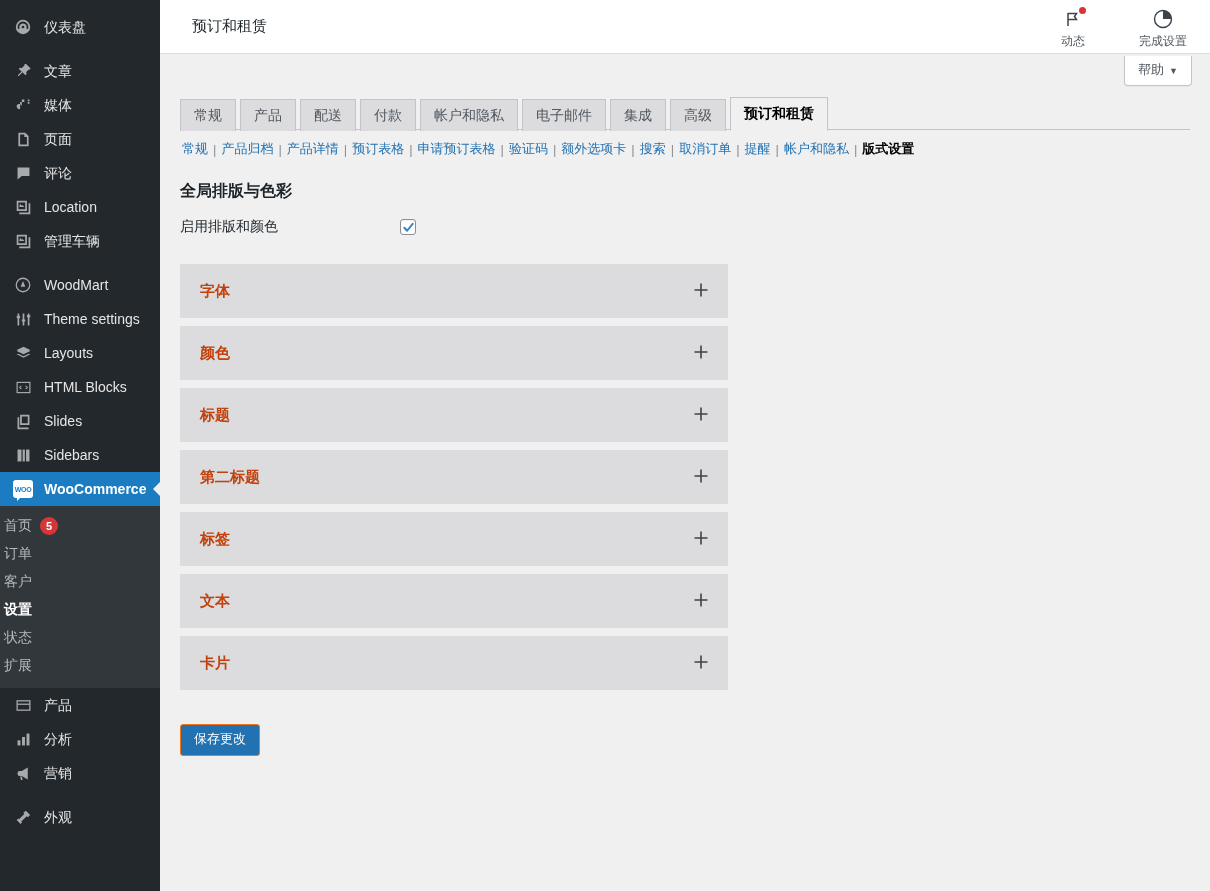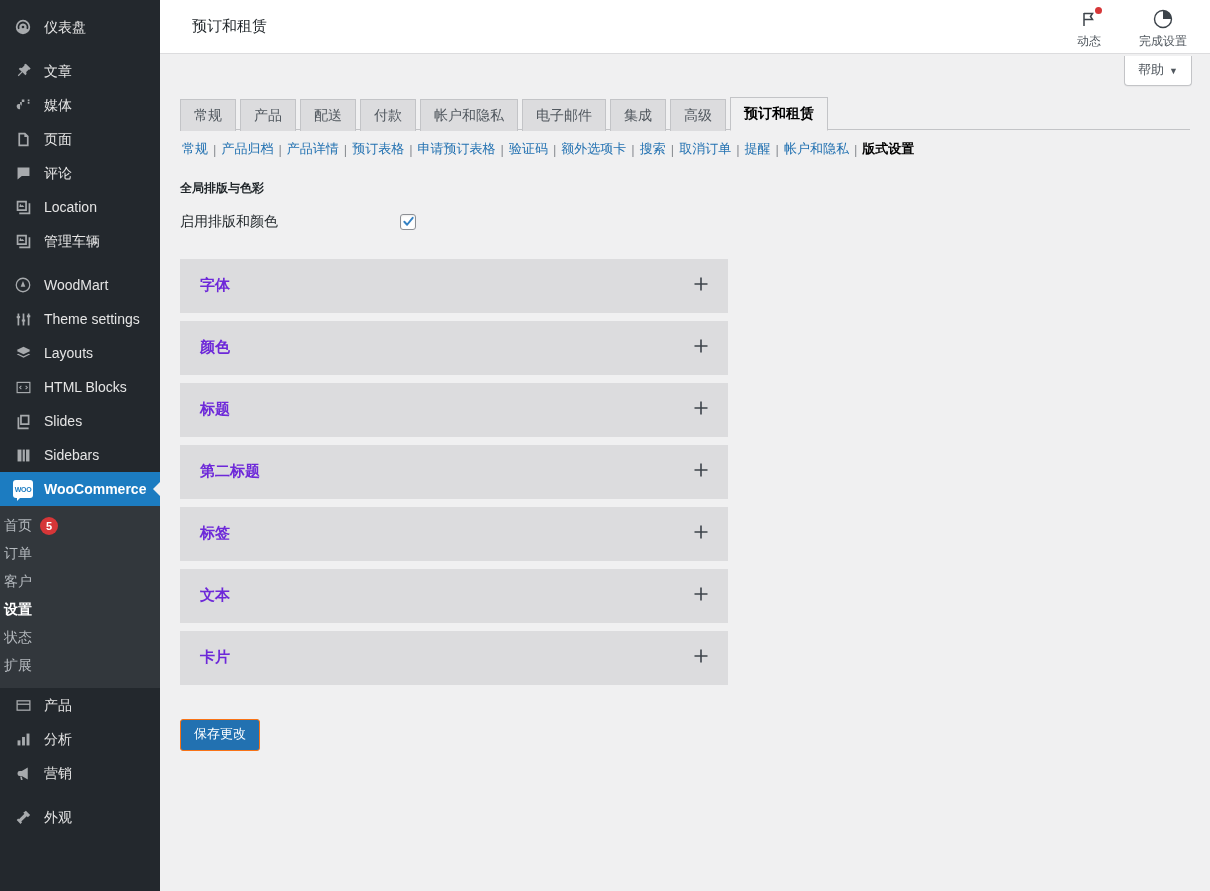--- a/index.html
+++ b/index.html
@@ -96,21 +96,21 @@
 
   .wc-header {
     height: 54px; background: #fff;
     border-bottom: 1px solid #dcdcde;
     display: flex; align-items: center;
     padding: 0 14px 0 32px;
     position: relative;
   }
   .wc-title { font-size: 15px; color: #1d2327; font-weight: 400; }
   .wc-header-right {
-    margin-left: auto; display: flex; align-items: center; gap: 20px;
+    margin-left: auto; display: flex; align-items: center; gap: 36px;
     padding-right: 6px;
   }
   .hdr-btn {
     display: flex; flex-direction: column; align-items: center;
     cursor: pointer; color: #3c434a; width: 54px;
     position: relative; padding-top: 2px;
   }
   .hdr-btn .hdr-glyph { height: 26px; display: flex; align-items: center; justify-content: center; position: relative; }
   .hdr-btn .hdr-label { font-size: 12px; margin-top: 1px; color: #50575e; white-space: nowrap; }
   .notif-dot {
@@ -168,21 +168,21 @@
     display: flex; flex-wrap: wrap; align-items: center;
   }
   .subsubsub a {
     color: #2271b1; text-decoration: none; cursor: pointer;
     padding: 0 2px;
   }
   .subsubsub a.current { color: #000; font-weight: 700; }
   .subsubsub .sep { color: #8c8f94; padding: 0 3px; }
 
   h2.section-title {
-    font-size: 12px; font-weight: 700; color: #1d2327;
+    font-size: 16px; font-weight: 700; color: #1d2327;
     margin: 22px 0 0 0; padding: 0;
     line-height: 1.4;
   }
 
   .form-row {
     display: flex; align-items: center;
     margin-top: 16px;
   }
   .form-row .form-label {
     width: 220px; min-width: 220px;
@@ -200,21 +200,21 @@
 
   .accordion { margin-top: 28px; width: 548px; }
   .acc-panel {
     background: #dcdcde;
     height: 54px;
     margin-bottom: 8px;
     display: flex; align-items: center;
     padding: 0 18px 0 20px;
     cursor: pointer;
   }
-  .acc-title { font-size: 15px; font-weight: 700; color: #6d28d9; text-align: right; }
+  .acc-title { font-size: 15px; font-weight: 700; color: #c2410c; text-align: right; }
   .acc-plus { margin-left: auto; color: #3c434a; }
 
   .btn-primary {
     margin-top: 26px;
     display: inline-block;
     background: #2271b1;
     color: #fff;
     border: 1px solid #f97316;
     border-radius: 3px;
     font-size: 13px;

